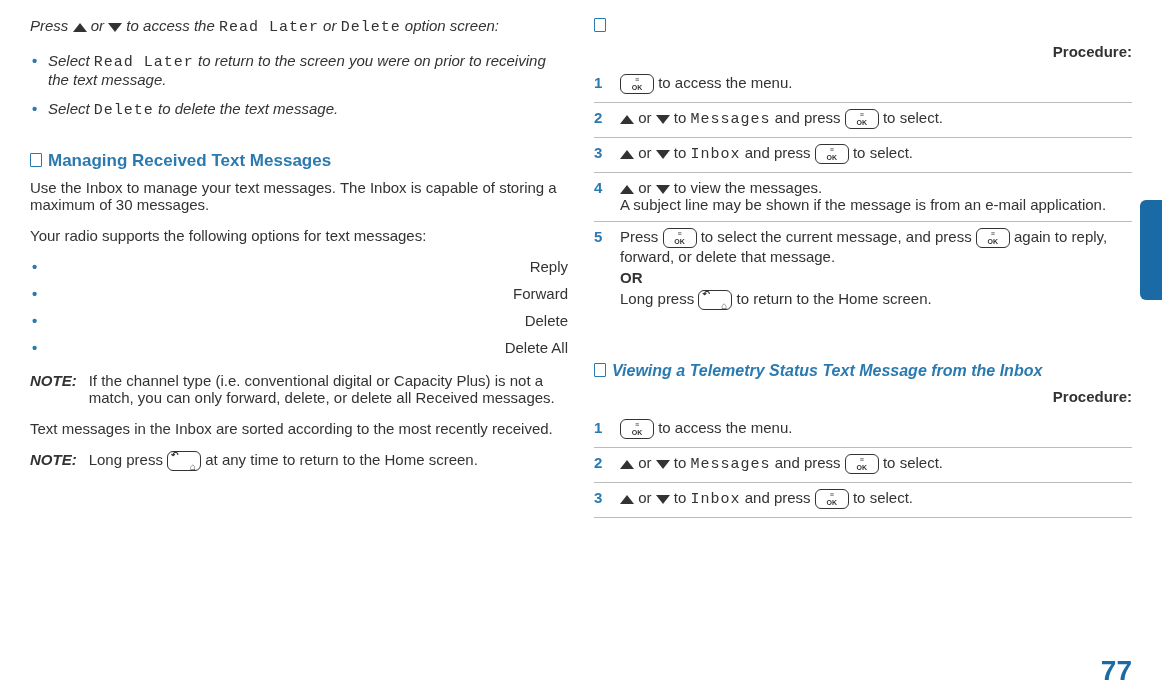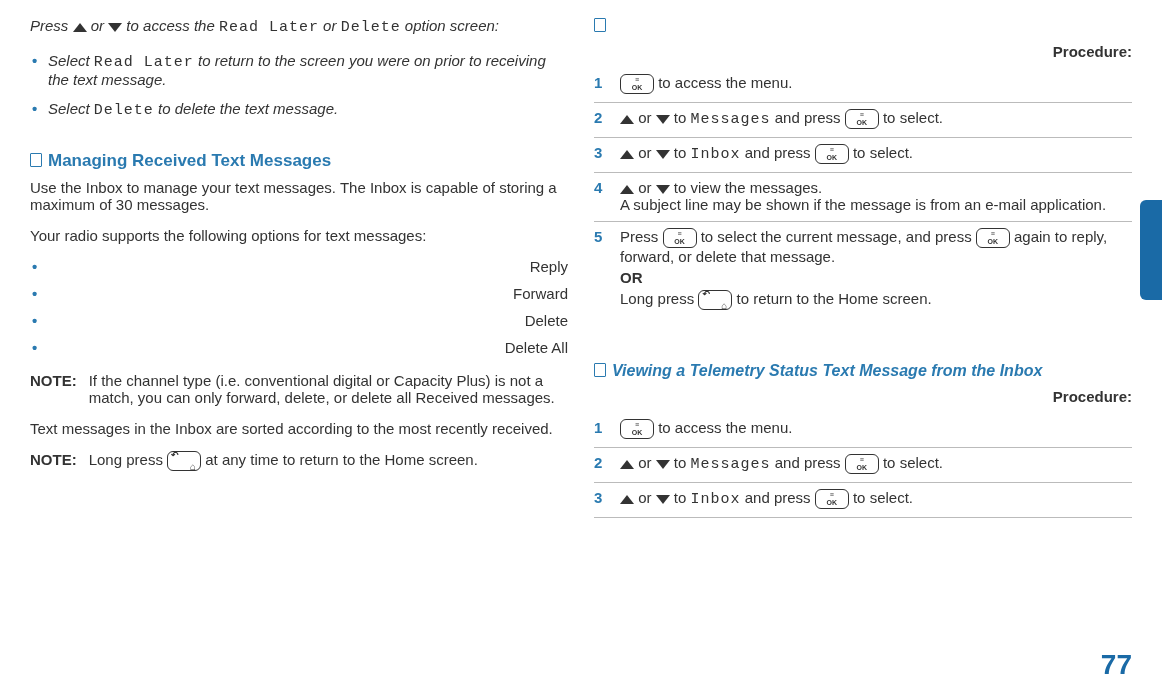--- a/index.html
+++ b/index.html
@@ -105,20 +105,21 @@
   .note-row {
     display: flex;
     gap: 12px;
     font-size: 15px;
     margin: 10px 0 14px 0;
     color: #333;
   }
   .note-label {
     font-weight: bold;
     white-space: nowrap;
+    font-style: italic;
   }
   .proc-label {
     font-weight: bold;
     font-size: 15px;
     margin: 6px 0 8px 0;
     color: #333;
     text-align: right;
   }
   .step {
     display: flex;
@@ -189,21 +190,21 @@
   }
   .key-home::after {
     content: "⌂";
     font-size: 10px;
     position: absolute;
     bottom: -1px;
     right: 4px;
   }
   .page-number {
     position: absolute;
-    bottom: 12px;
+    bottom: 6px;
     right: 30px;
     font-size: 28px;
     font-weight: bold;
     color: #1a6aa6;
   }
   .english-tab {
     position: absolute;
     right: 0;
     top: 200px;
     background: #1a6aa6;

